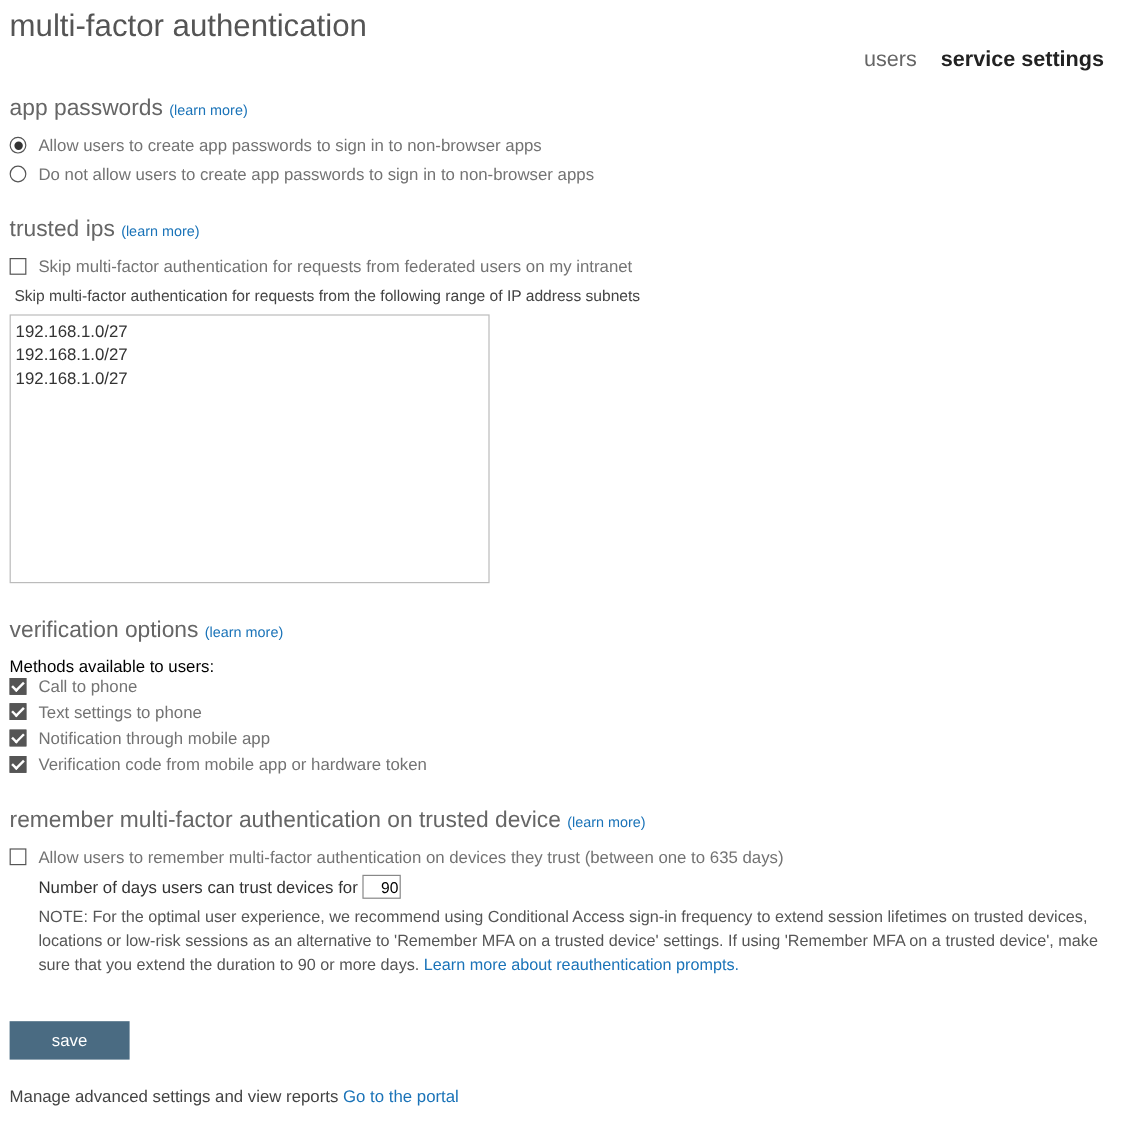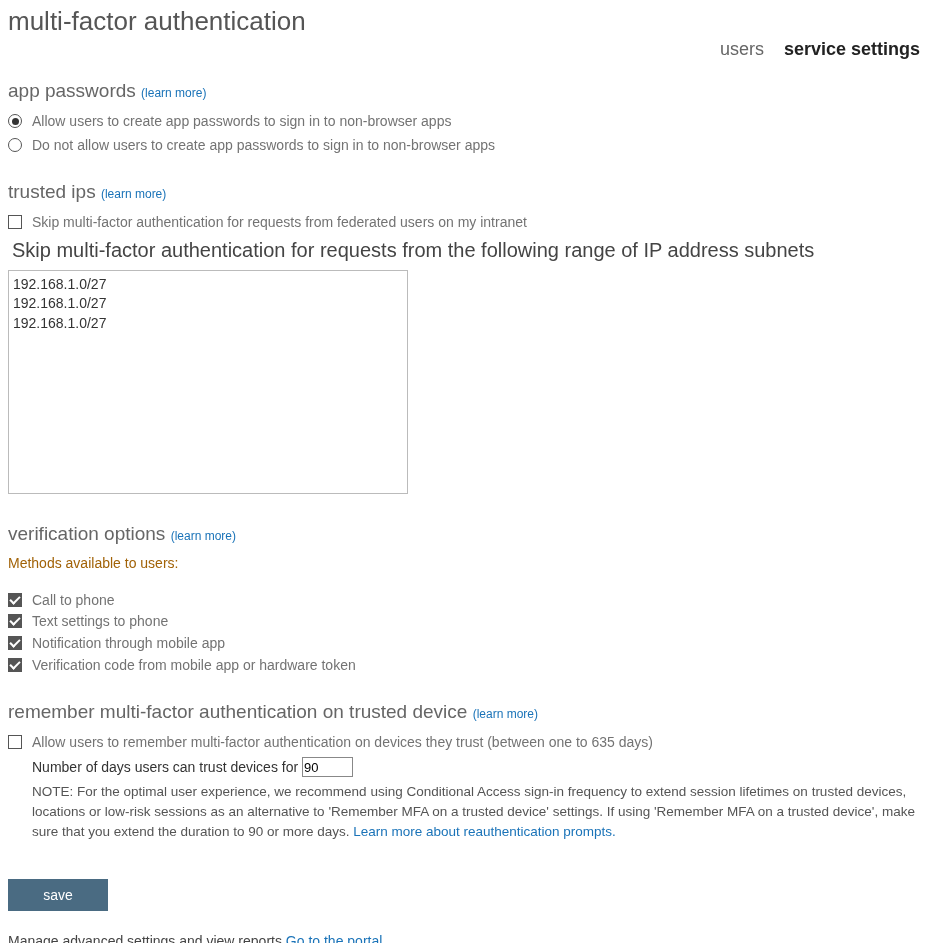--- a/index.html
+++ b/index.html
@@ -102,49 +102,49 @@
       border-width: 0 2px 2px 0;
       transform: rotate(45deg);
     }
     .option-label {
       color: #737373;
       font-size: 14px;
       text-align: center;
     }
     .helper-text {
       color: #444;
-      font-size: 20px;
+      font-size: 13px;
       margin: 6px 0 8px 4px;
     }
     textarea.ip-textarea {
       width: 400px;
       height: 224px;
       border: 1px solid #bbb;
       padding: 4px 4px;
       font-family: "Segoe UI", Arial, sans-serif;
       font-size: 14px;
       line-height: 1.4;
       resize: none;
       color: #333;
     }
     .methods-label {
-      margin-bottom: 20px;
-      color: #a16207;
+      margin-bottom: 0;
+      color: #000000;
     }
     .tight .option-row { margin-bottom: 2px; }
     .remember-block .sub {
       margin-left: 24px;
       margin-top: 4px;
       line-height: 1.5;
     }
     .days-input {
-      width: 51px;
+      width: 32px;
       height: 20px;
       border: 1px solid #888;
-      text-align: left;
+      text-align: right;
       font-size: 13px;
       padding: 0 1px;
       vertical-align: baseline;
     }
     .note {
       color: #555;
       font-size: 13.5px;
     }
     .note a, .portal-link {
       color: #1a73b8;

